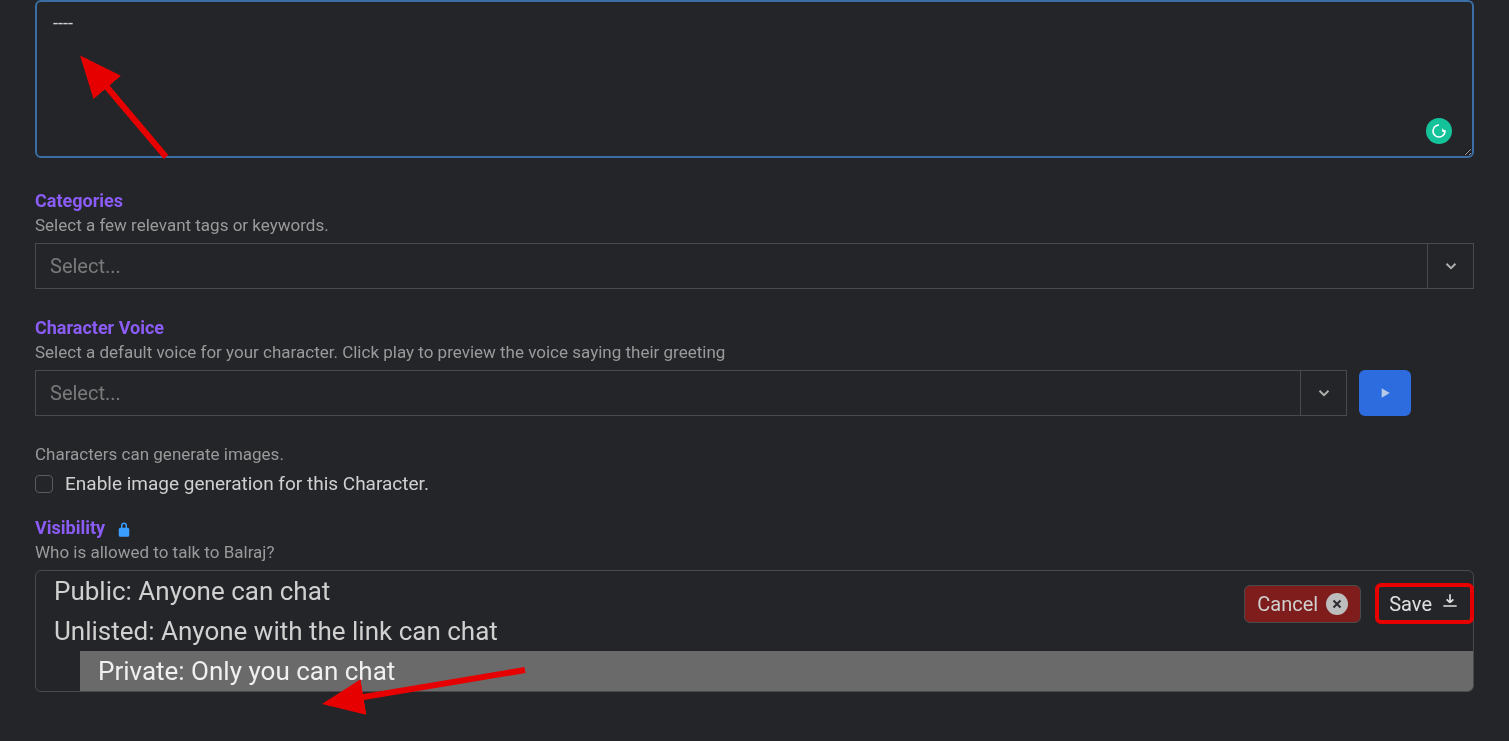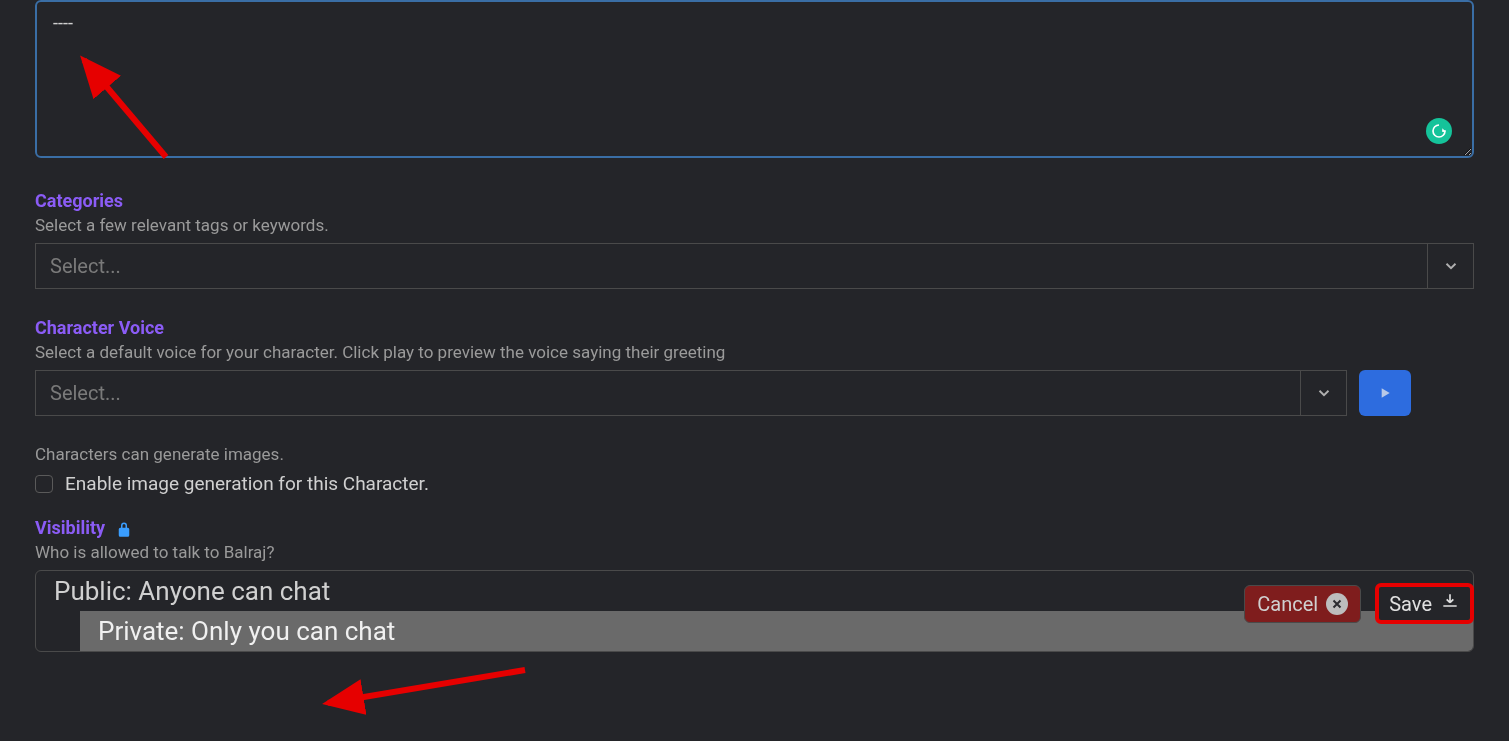--- a/index.html
+++ b/index.html
@@ -182,20 +182,21 @@
       <span class="section-title">Visibility</span>
       <span class="lock-icon">
         <svg viewBox="0 0 24 24">
             <path fill="#3a9eff" d="M12 2a4 4 0 0 0-4 4v3H7a2 2 0 0 0-2 2v8a2 2 0 0 0 2 2h10a2 2 0 0 0 2-2v-8a2 2 0 0 0-2-2h-1V6a4 4 0 0 0-4-4zm-2 4a2 2 0 1 1 4 0v3h-4V6z"></path>
           </svg>
       </span>
     </div>
     <div class="section-sub">Who is allowed to talk to Balraj?</div>
     <div class="dropdown-open">
       <div class="dropdown-item">Public: Anyone can chat</div>
+      <div class="dropdown-item">Unlisted: Anyone with the link can chat</div>
       <div class="dropdown-item selected">Private: Only you can chat</div>
     </div>
   </div>
 </div>
 
 <div class="action-buttons">
   <div class="cancel-btn">
     <span>Cancel</span>
     <span class="cancel-x">
       <svg width="12" height="12" viewBox="0 0 24 24">

